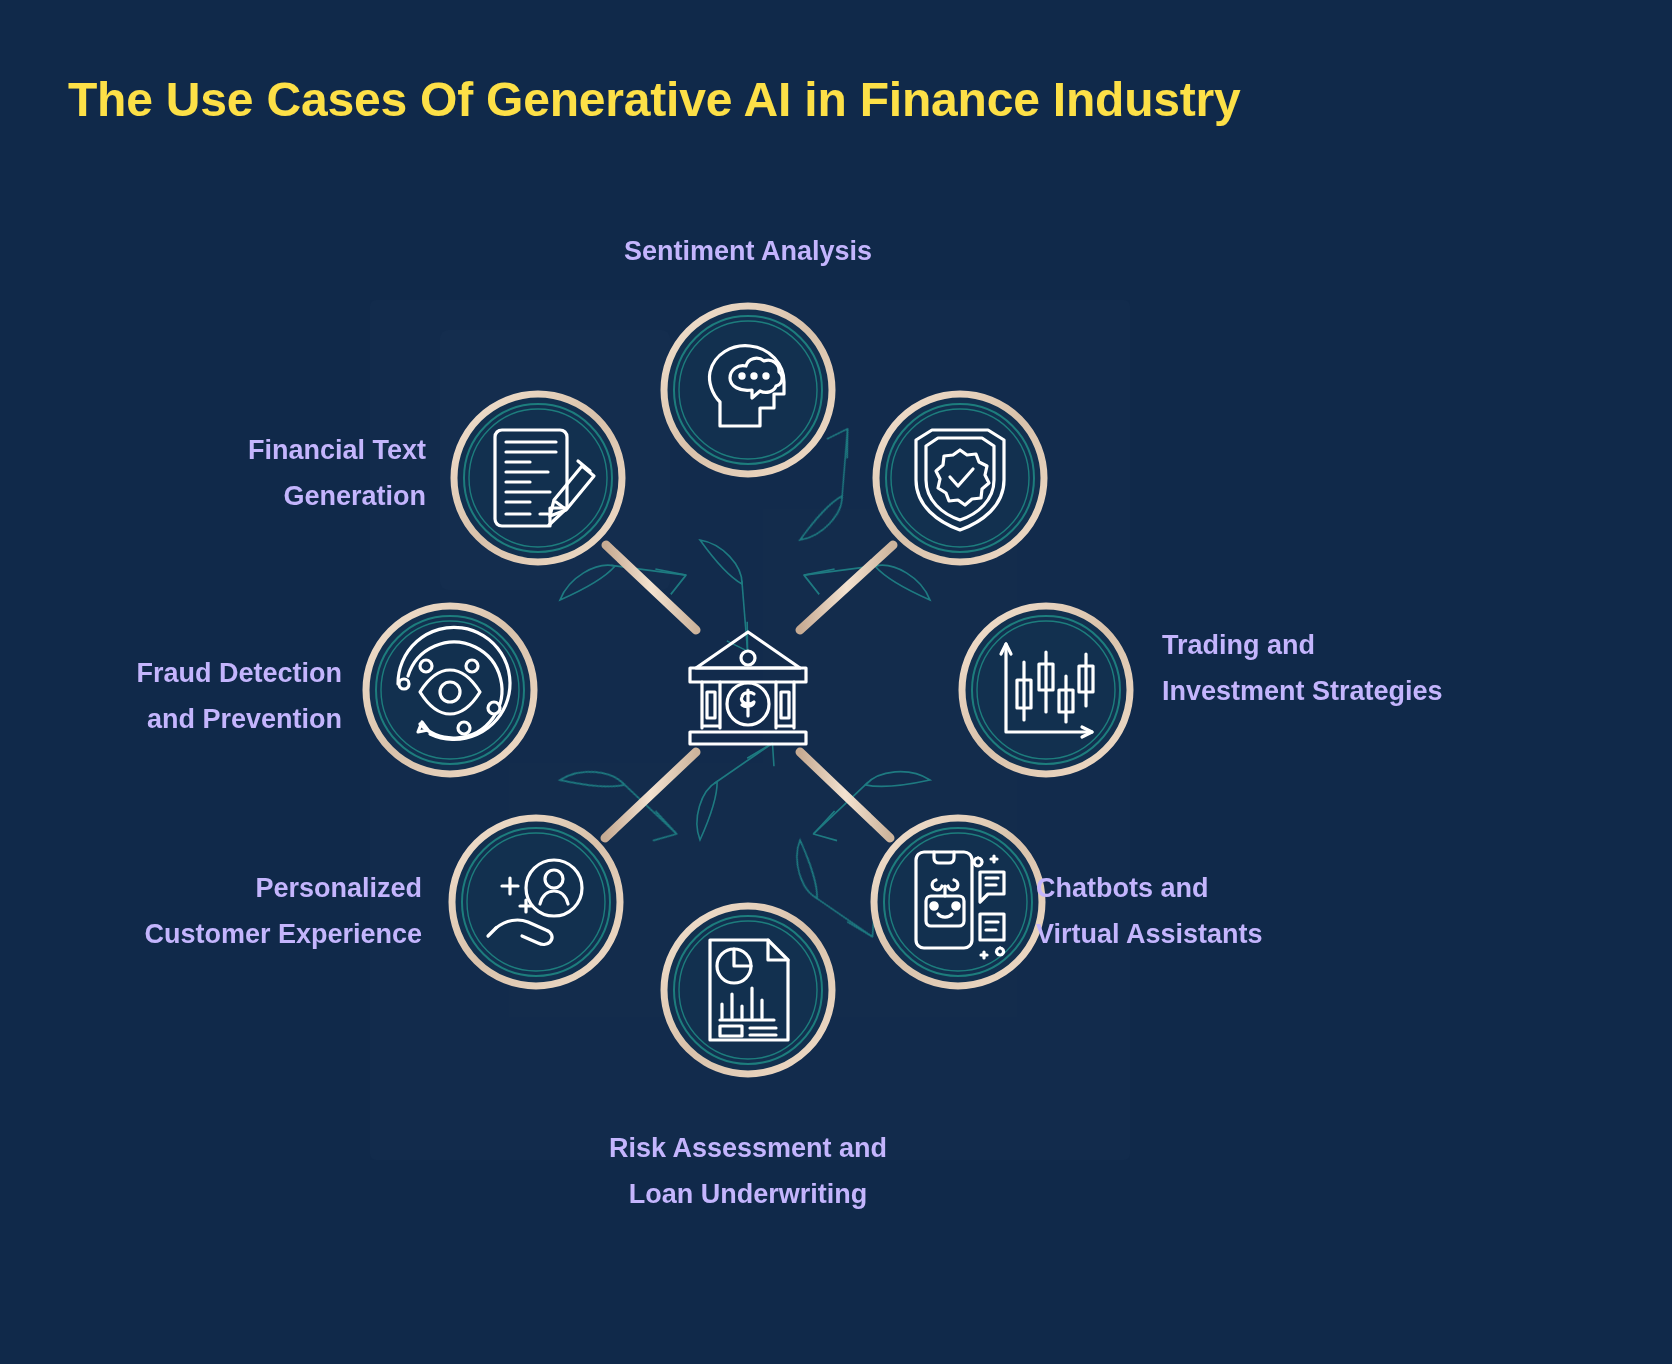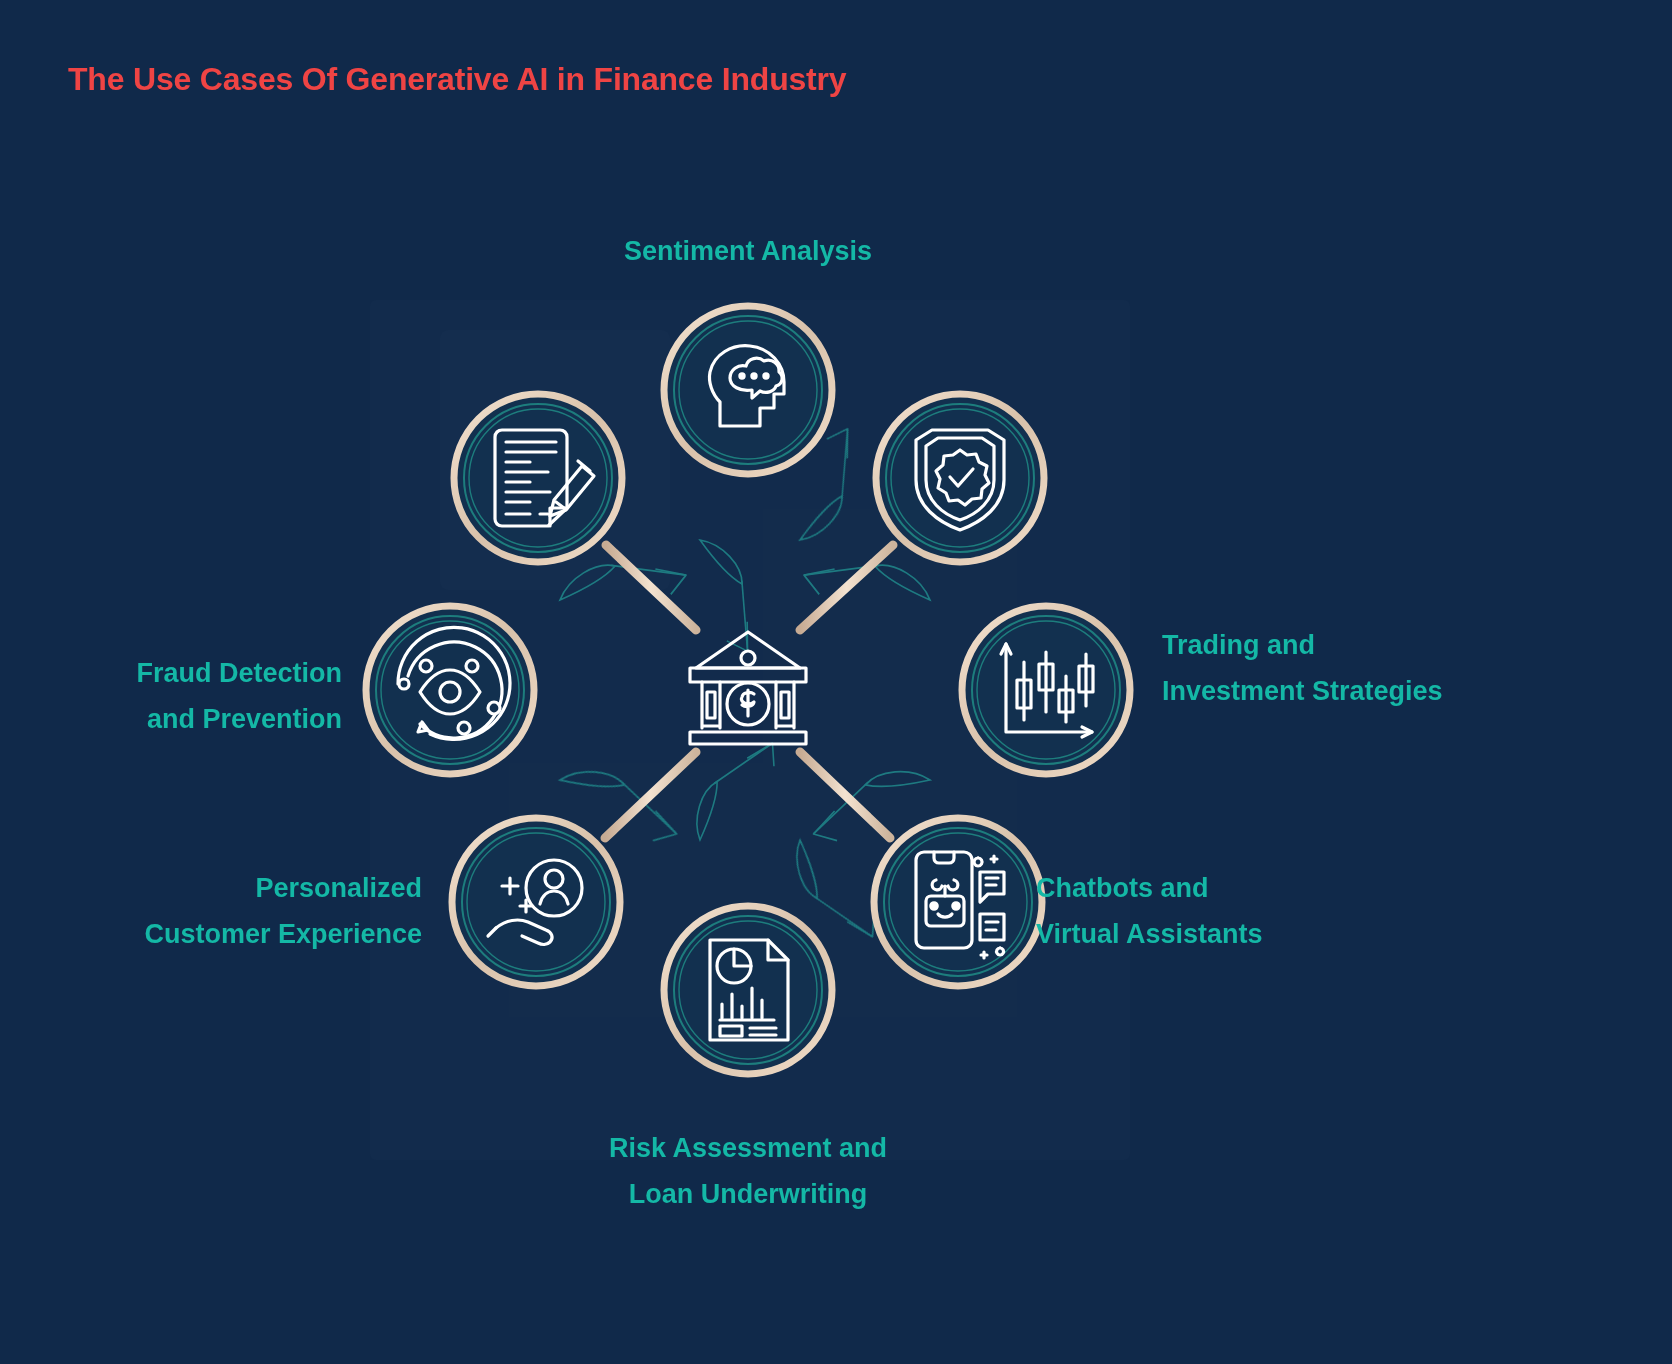--- a/index.html
+++ b/index.html
@@ -36,41 +36,41 @@
     height: 260px;
     background: rgba(255,255,255,0.010);
     border-radius: 8px;
     pointer-events: none;
   }
 
   
   .title {
     position: absolute;
     left: 68px;
-    top: 61px;
-    font-size: 32px;
+    top: 72px;
+    font-size: 48px;
     font-weight: bold;
-    color: #ef4444;
+    color: #fde047;
     letter-spacing: -0.2px;
     white-space: nowrap;
   }
 
   
   #diagram {
     position: absolute;
     left: 0;
     top: 0;
     width: 1672px;
     height: 1364px;
   }
 
   
   .node-label {
     position: absolute;
-    color: #14b8a6;
+    color: #c4b5fd;
     font-size: 27px;
     font-weight: bold;
     line-height: 1.72;
     white-space: pre-line;
   }
   .lbl-right { text-align: left; }
   .lbl-left  { text-align: right; }
   .lbl-center{ text-align: center; }
 </style>
 </head>
@@ -322,14 +322,16 @@
 
   <div class="node-label lbl-center" style="left:498px; top:1125px; width:500px;">Risk Assessment and
 Loan Underwriting</div>
 
   <div class="node-label lbl-left" style="left:10px; top:650px; width:332px;">Fraud Detection
 and Prevention</div>
 
   <div class="node-label lbl-left" style="left:10px; top:865px; width:412px;">Personalized
 Customer Experience</div>
 
+  <div class="node-label lbl-left" style="left:10px; top:427px; width:416px;">Financial Text
+Generation</div>
 
 </div>
 
 </body></html>

